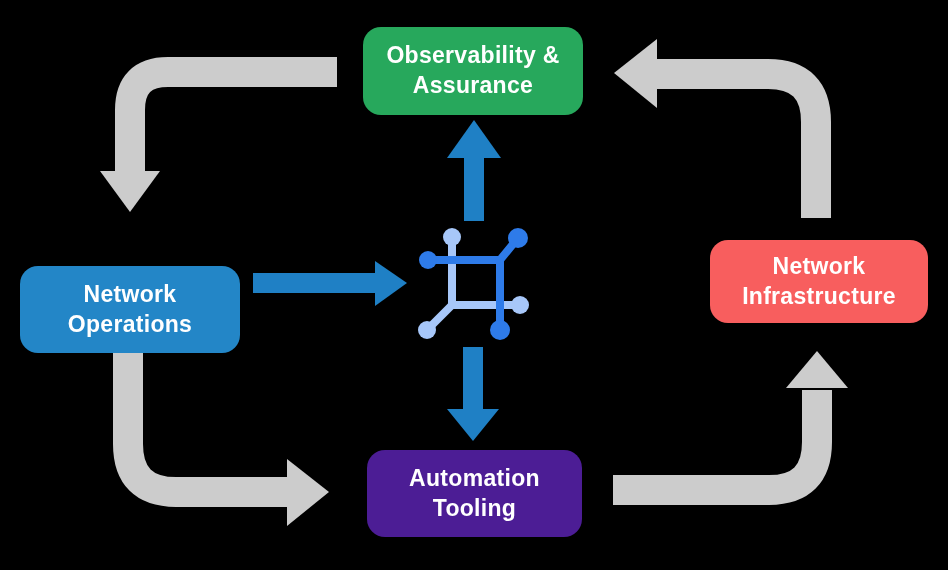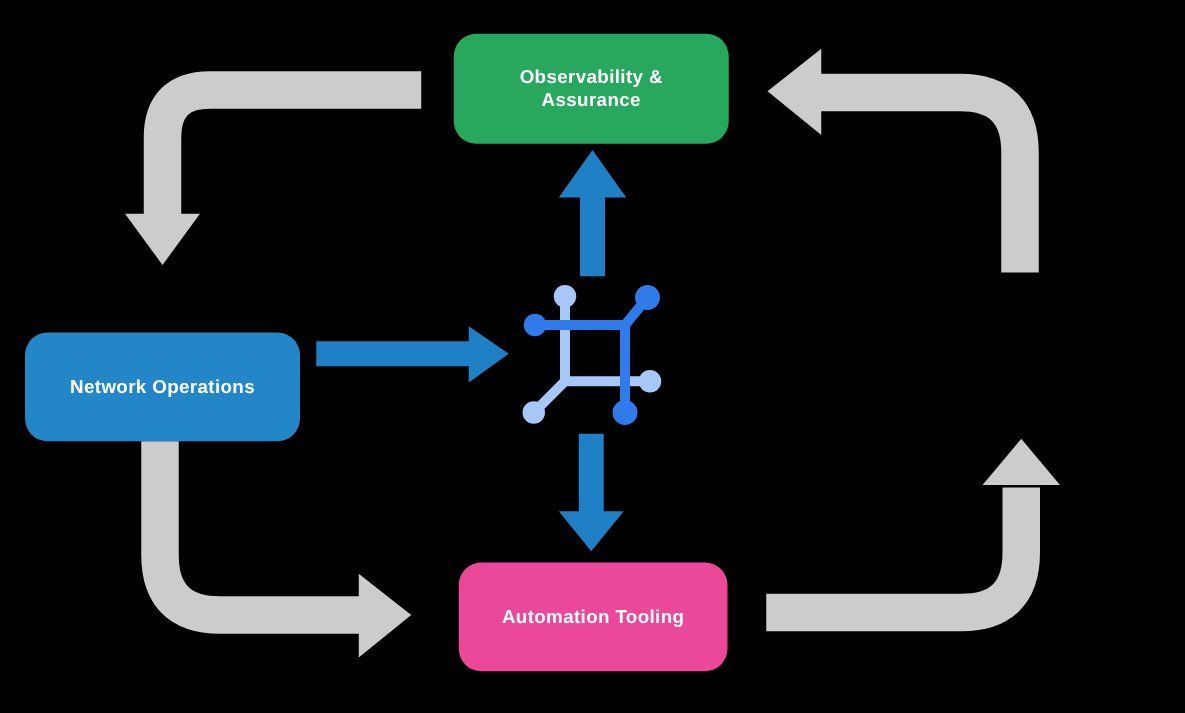--- a/index.html
+++ b/index.html
@@ -8,21 +8,21 @@
     background:#000;
     font-family:"Liberation Sans", sans-serif;
     overflow:hidden;
   }
   .stage { position:relative; width:948px; height:570px; }
   .arrows-layer { position:absolute; left:0; top:0; }
   .node {
     position:absolute;
     border-radius:18px;
     display:flex; align-items:center; justify-content:center;
-    color:#fff; font-weight:700; font-size:15px;
+    color:#fff; font-weight:700; font-size:23px;
     line-height:1.3; text-align:center; letter-spacing:.3px;
   }
   .node-label { display:block; max-width:175px; }
   #node-observability   { left:363px; top:27px;  width:220px; height:88px; }
   #node-operations      { left:20px;  top:238px; width:220px; height:87px;margin-top:28px; }
   #node-infrastructure  { left:710px; top:240px; width:218px; height:83px; }
   #node-automation      { left:367px; top:450px; width:215px; height:87px; }
   .shaft-gray { fill:none; stroke-width:30; }
   .shaft-blue { fill:none; stroke-width:20; }
   .icon-line  { fill:none; stroke-width:8; stroke-linecap:round; }
@@ -90,18 +90,21 @@
   </svg>
 
   <div class="node" id="node-observability" style="background: rgb(39, 168, 92);">
     <span class="node-label">Observability &amp; Assurance</span>
   </div>
 
   <div class="node" id="node-operations" style="background: rgb(35, 134, 199);">
     <span class="node-label">Network Operations</span>
   </div>
 
+  <div class="node" id="node-infrastructure" style="background: rgb(248, 94, 94);">
+    <span class="node-label">Network Infrastructure</span>
+  </div>
 
-  <div class="node" id="node-automation" style="background: #ec4899;">
+  <div class="node" id="node-automation" style="background: #4c1d95;">
     <span class="node-label">Automation Tooling</span>
   </div>
 
 </div>
 
 </body></html>

